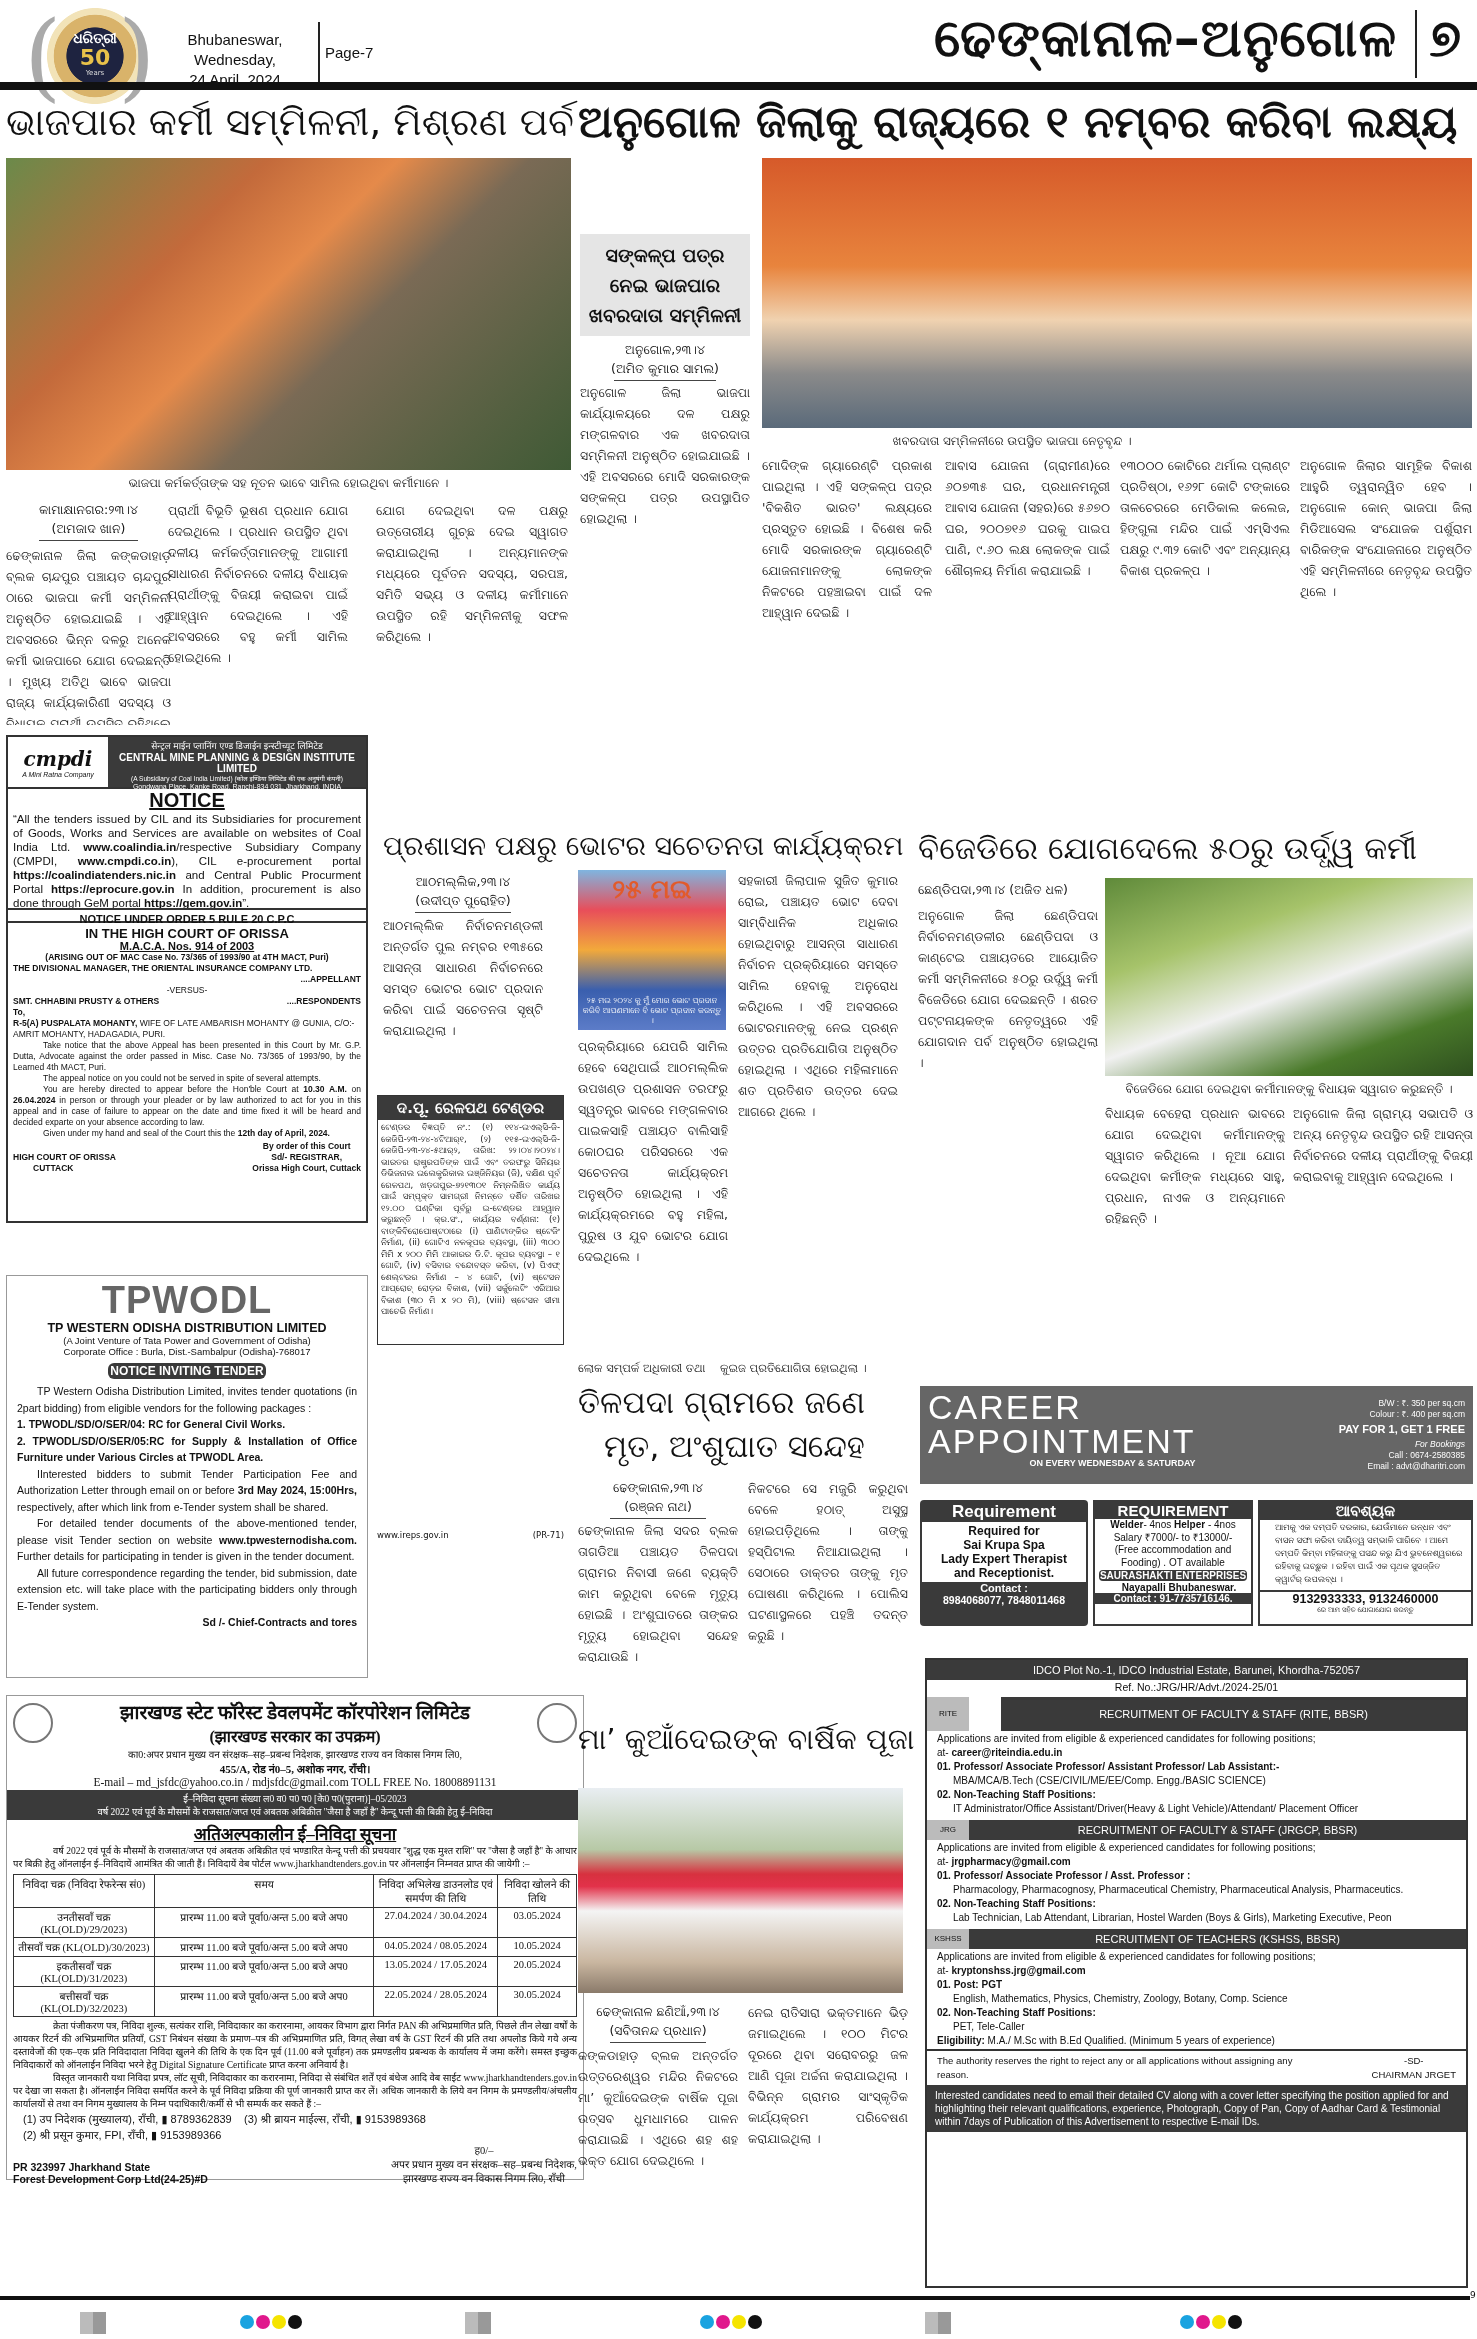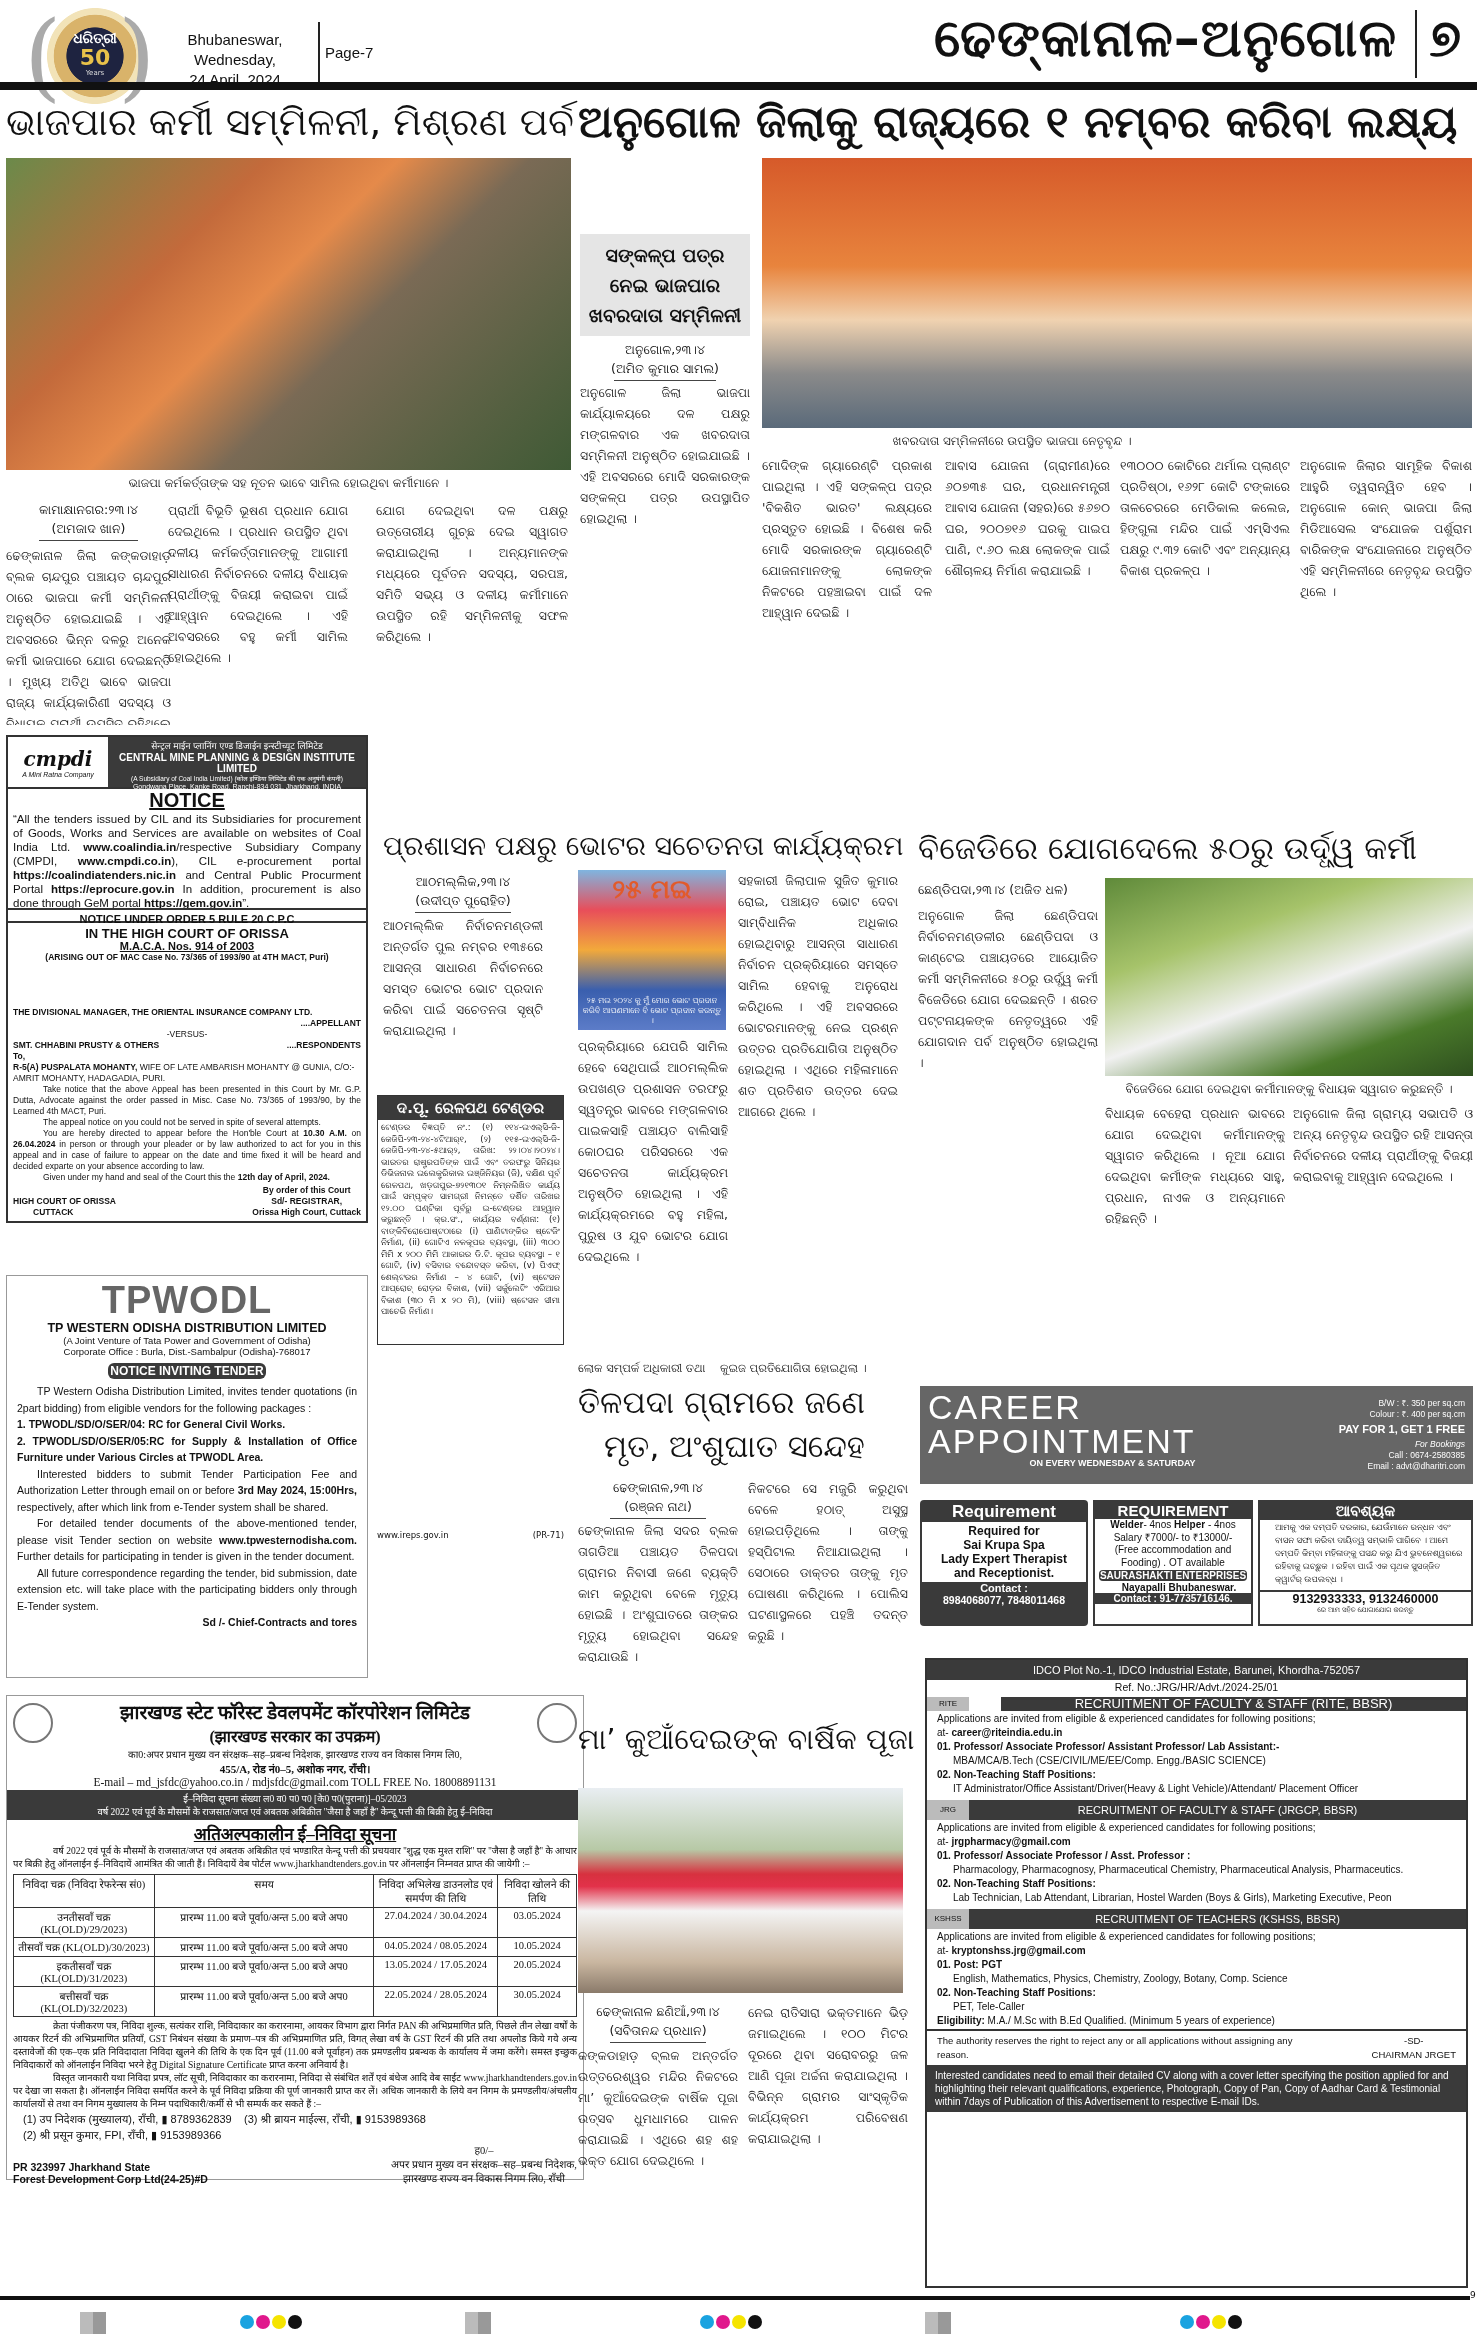--- a/index.html
+++ b/index.html
@@ -106,21 +106,21 @@
   <p style="font-size:11.5px;line-height:14px;padding:0 5px;text-align:justify;">
     <span>“All the tenders issued by CIL and its Subsidiaries for procurement of Goods, Works and Services are available on websites of Coal India Ltd. </span><b>www.coalindia.in</b><span>/respective Subsidiary Company (CMPDI, </span><b>www.cmpdi.co.in</b><span>), CIL e-procurement portal </span><b>https://coalindiatenders.nic.in</b><span> and Central Public Procurment Portal </span><b>https://eprocure.gov.in</b><span> In addition, procurement is also done through GeM portal </span><b>https://gem.gov.in</b><span>”.</span>
   </p>
 </div>
 
 <div class="abs box ad-txt" style="left:6px;top:908px;width:362px;height:315px;padding:3px 5px;font-size:8.5px;line-height:11px;">
   <div style="text-align:center;font-weight:bold;font-size:11px;line-height:13px;">NOTICE UNDER ORDER 5 RULE 20 C.P.C</div>
   <div style="text-align:center;font-weight:bold;font-size:13px;line-height:15px;">IN THE HIGH COURT OF ORISSA</div>
   <div style="text-align:center;font-weight:bold;font-size:11px;text-decoration:underline;">M.A.C.A. Nos. 914 of 2003</div>
   <div style="text-align:center;font-weight:bold;">(ARISING OUT OF MAC Case No. 73/365 of 1993/90 at 4TH MACT, Puri)</div>
-  <div style="font-weight:bold;margin-top:44px;">THE DIVISIONAL MANAGER, THE ORIENTAL INSURANCE COMPANY LTD.</div>
+  <div style="font-weight:bold;">THE DIVISIONAL MANAGER, THE ORIENTAL INSURANCE COMPANY LTD.</div>
   <div style="text-align:right;font-weight:bold;">....APPELLANT</div>
   <div style="text-align:center;">-VERSUS-</div>
   <div style="display:flex;justify-content:space-between;font-weight:bold;">
     <span>SMT. CHHABINI PRUSTY &amp; OTHERS</span>
     <span>....RESPONDENTS</span>
   </div>
   <div style="font-weight:bold;">To,</div>
   <div><b>R-5(A)</b> <b>PUSPALATA MOHANTY,</b><span> WIFE OF LATE AMBARISH MOHANTY @ GUNIA, C/O:- AMRIT MOHANTY, HADAGADIA, PURI.</span></div>
   <p style="text-indent:30px;text-align:justify;">Take notice that the above Appeal has been presented in this Court by Mr. G.P. Dutta, Advocate against the order passed in Misc. Case No. 73/365 of 1993/90, by the Learned 4th MACT, Puri.</p>
   <p style="text-indent:30px;">The appeal notice on you could not be served in spite of several attempts.</p>
@@ -330,21 +330,21 @@
   <div style="text-align:center;font-size:7px;">ରେ ଆମ ସହିତ ଯୋଗାଯୋଗ କରନ୍ତୁ</div>
 </div>
 
 <div class="abs ad-txt" style="left:925px;top:1658px;width:543px;height:630px;border:2px solid #333;font-size:10px;line-height:14px;">
   <div class="dark" style="text-align:center;font-size:11px;padding:3px;">IDCO Plot No.-1, IDCO Industrial Estate, Barunei, Khordha-752057</div>
   <div style="text-align:center;font-size:10.5px;">Ref. No.:JRG/HR/Advt./2024-25/01</div>
   <div id="jrg-sections">
       <div>
         <div style="display:flex;align-items:stretch;margin-top:3px;">
     <span style="width:42px;background:#bbb;font-size:8px;display:flex;align-items:center;justify-content:center;">RITE</span>
-    <span class="dark" style="flex:1;text-align:center;font-size:13px;padding:0;margin-left:32px;">RECRUITMENT OF FACULTY &amp; STAFF (RITE, BBSR)</span>
+    <span class="dark" style="flex:1;text-align:center;font-size:11px;padding:10px;margin-left:32px;">RECRUITMENT OF FACULTY &amp; STAFF (RITE, BBSR)</span>
         </div>
     <div style="padding:1px 10px;">
     <div>Applications are invited from eligible &amp; experienced candidates for following positions;</div>
     <div><span>at- </span><b>career@riteindia.edu.in</b></div>
           <div style="font-weight:bold;">01. Professor/ Associate Professor/ Assistant Professor/ Lab Assistant:-</div>
       <div style="padding-left:16px;">MBA/MCA/B.Tech (CSE/CIVIL/ME/EE/Comp. Engg./BASIC SCIENCE)</div>
           <div style="font-weight:bold;">02. Non-Teaching Staff Positions:</div>
       <div style="padding-left:16px;">IT Administrator/Office Assistant/Driver(Heavy &amp; Light Vehicle)/Attendant/ Placement Officer</div>
         </div>
       </div>

